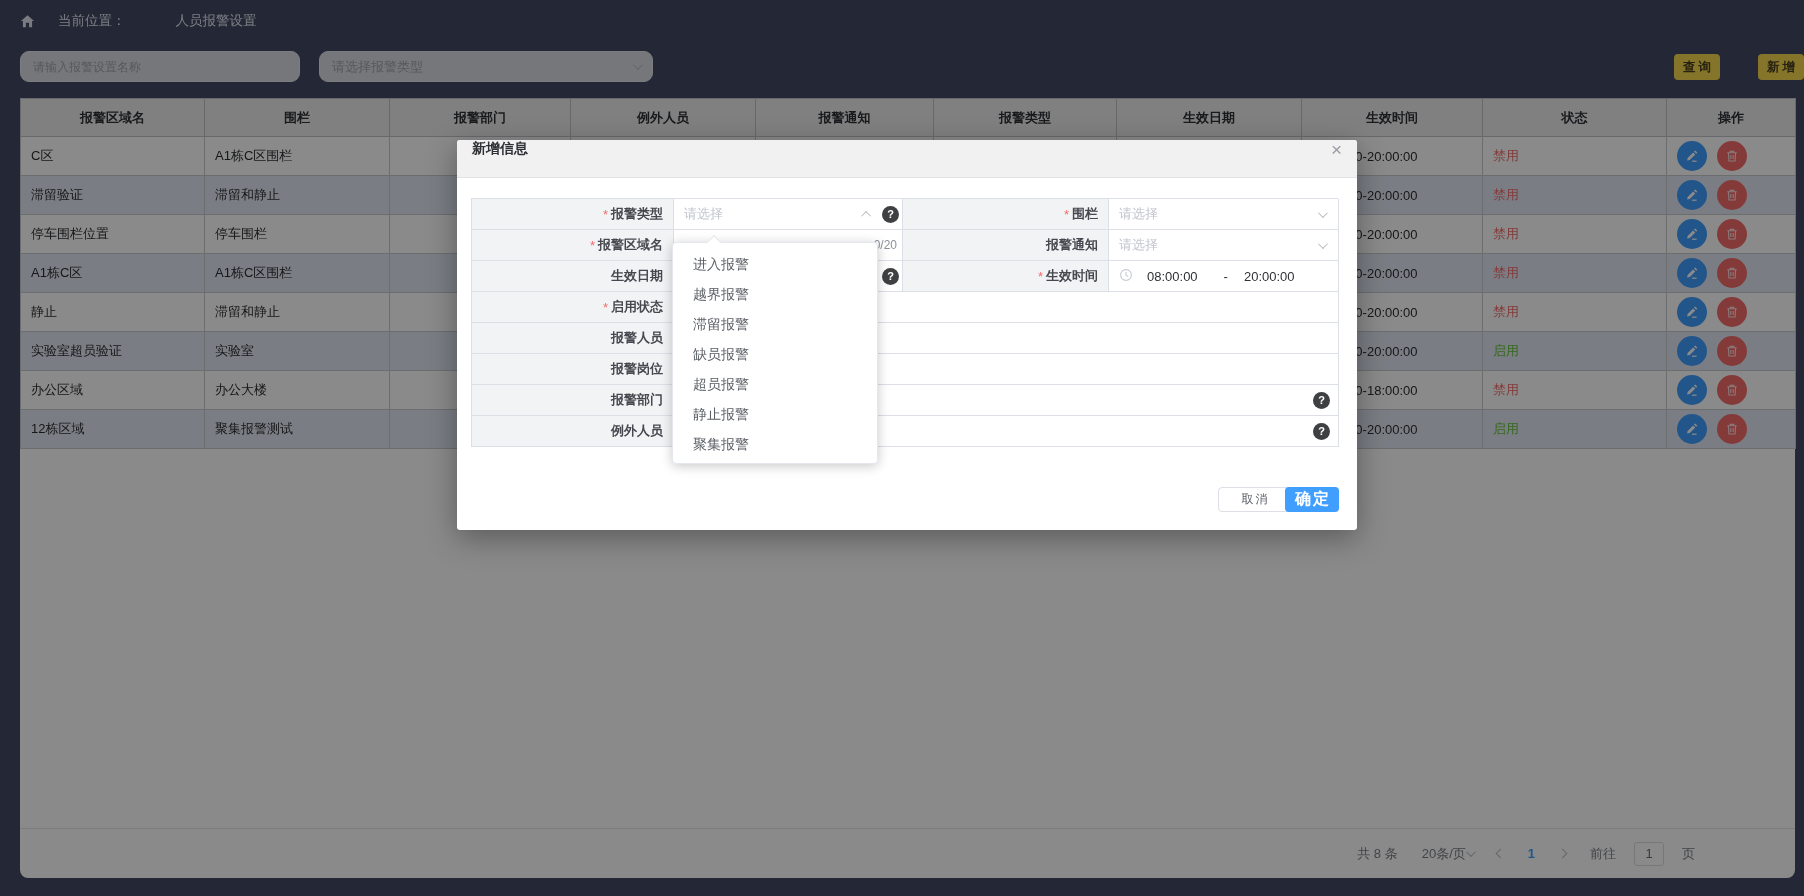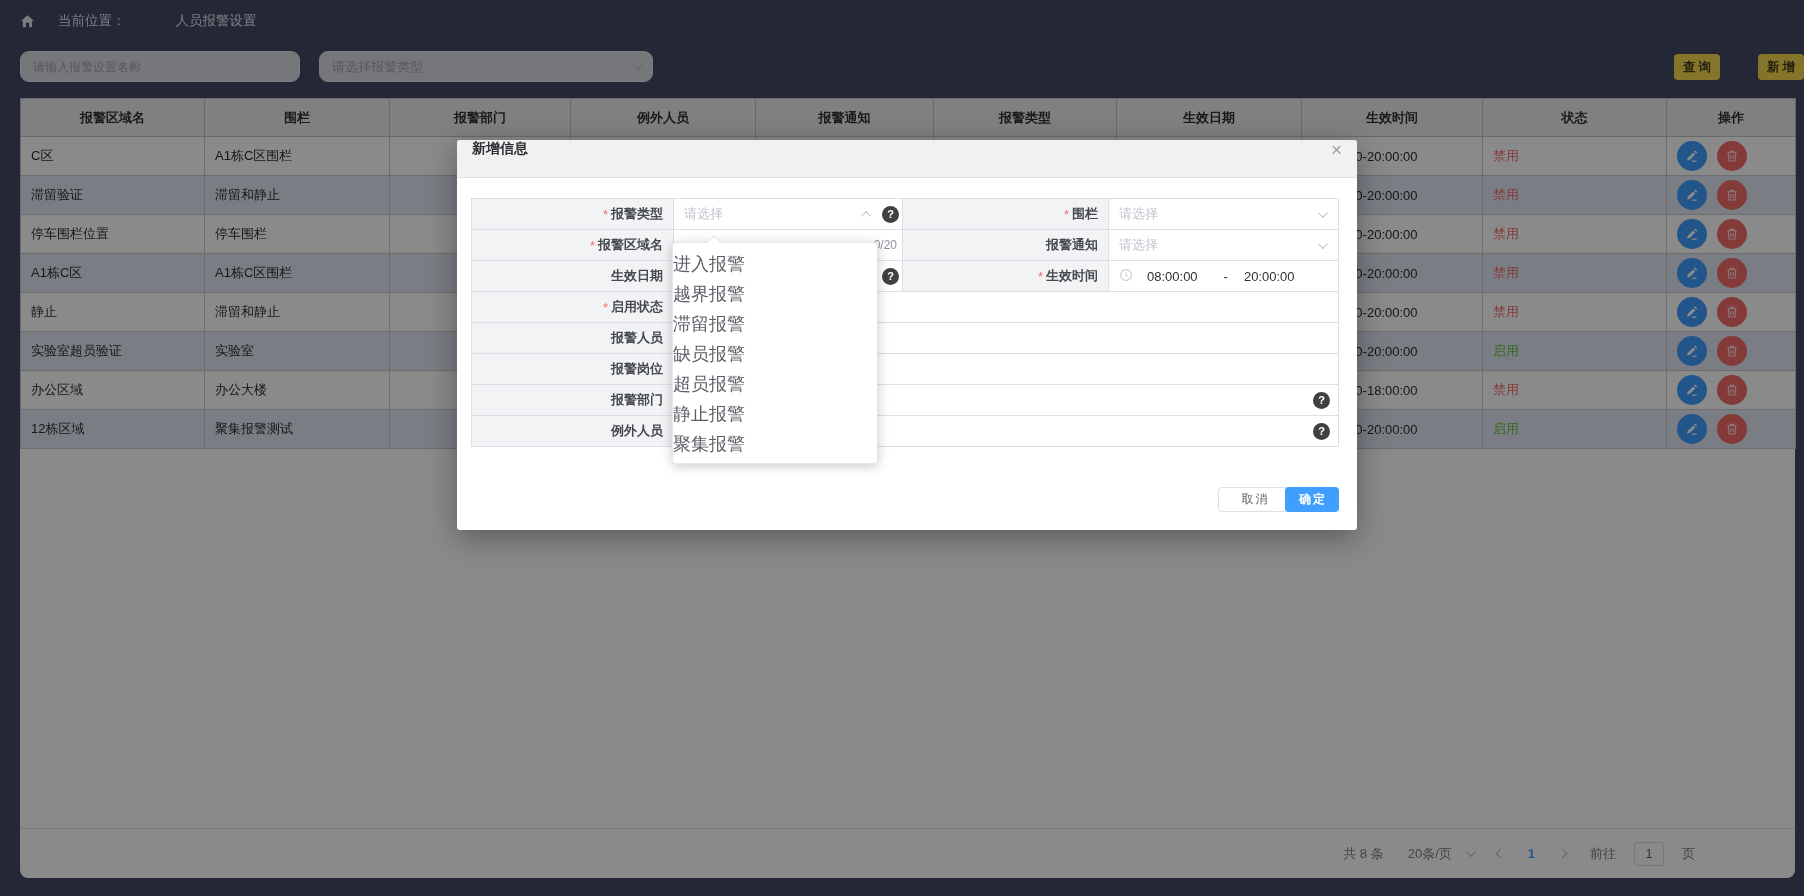--- a/index.html
+++ b/index.html
@@ -41,21 +41,21 @@
   .op { width:30px; height:30px; border-radius:50%; border:none; display:inline-flex;
         align-items:center; justify-content:center; cursor:pointer; vertical-align:middle; }
   .op.edit { background:#409eff; margin-right:10px; }
   .op.del  { background:#f56c6c; }
   [data-status="禁用"] { color:#f56c6c; }
   [data-status="启用"] { color:#67c23a; }
 
   .pager { position:absolute; left:0; right:0; bottom:0; height:50px; border-top:1px solid #e3e5e8;
            display:flex; align-items:center; justify-content:flex-end; padding-right:100px;
            gap:24px; font-size:13px; color:#7b7f86; }
-  .pager .size { display:flex; align-items:center; gap:14px; cursor:pointer; }
+  .pager .size { display:flex; align-items:center; gap:0; cursor:pointer; }
   .pager .pgbtn { display:inline-flex; cursor:pointer; }
   .pager .cur { color:#409eff; font-weight:bold; }
   .goto-box { width:30px; height:24px; border:1px solid #dadde2; border-radius:3px; background:#fff;
               display:inline-flex; align-items:center; justify-content:center; color:#6a6e75; }
   .goto-wrap { display:flex; align-items:center; gap:18px; }
 
   
   .chev { display:inline-block; width:7px; height:7px; border-right:1.5px solid #b9bdc4;
           border-bottom:1.5px solid #b9bdc4; }
   .chev.down { transform:rotate(45deg) translateY(-2px); }
@@ -96,31 +96,31 @@
   .timef .tstart { margin-left:14px; }
   .timef .tsep   { margin-left:26px; }
   .timef .tend   { margin-left:16px; }
   .timef span { color:#2f3135; font-size:13px; }
 
   .btn-cancel { position:absolute; left:761px; top:347px; width:73px; height:25px; background:#fff;
                 border:1px solid #dcdfe6; border-radius:4px; color:#5a5e66; font-size:12px;
                 display:flex; align-items:center; justify-content:center; letter-spacing:2px;
                 padding-left:2px; cursor:pointer; }
   .btn-confirm { position:absolute; left:828px; top:347px; width:54px; height:25px; background:#409eff;
-                 border:none; border-radius:4px; color:#fff; font-size:12px; font-weight:bold;
+                 border:none; border-radius:4px; color:#fff; font-size:16px; font-weight:bold;
                  display:flex; align-items:center; justify-content:center; letter-spacing:2px;
                  padding-left:2px; cursor:pointer; }
 
   
   .dropdown { position:absolute; left:672px; top:242px; width:206px; height:222px; background:#fff;
               border:1px solid #e4e7ed; border-radius:4px; box-shadow:0 2px 12px rgba(0,0,0,0.22);
               z-index:30; padding:6px 0; }
   .dd-notch { position:absolute; top:-6px; left:36px; width:10px; height:10px; background:#fff;
               border-left:1px solid #e4e7ed; border-top:1px solid #e4e7ed; transform:rotate(45deg); }
-  .dd-item { height:30px; line-height:30px; font-size:18px; color:#5c6066;
+  .dd-item { height:30px; line-height:30px; padding-left:20px; font-size:14px; color:#5c6066;
              cursor:pointer; }
 </style>
 </head>
 <body>
 
 <div class="stage">
 
   <div class="crumb">
     <span class="home-ic">
       <svg width="15" height="15" viewBox="0 0 16 16">

